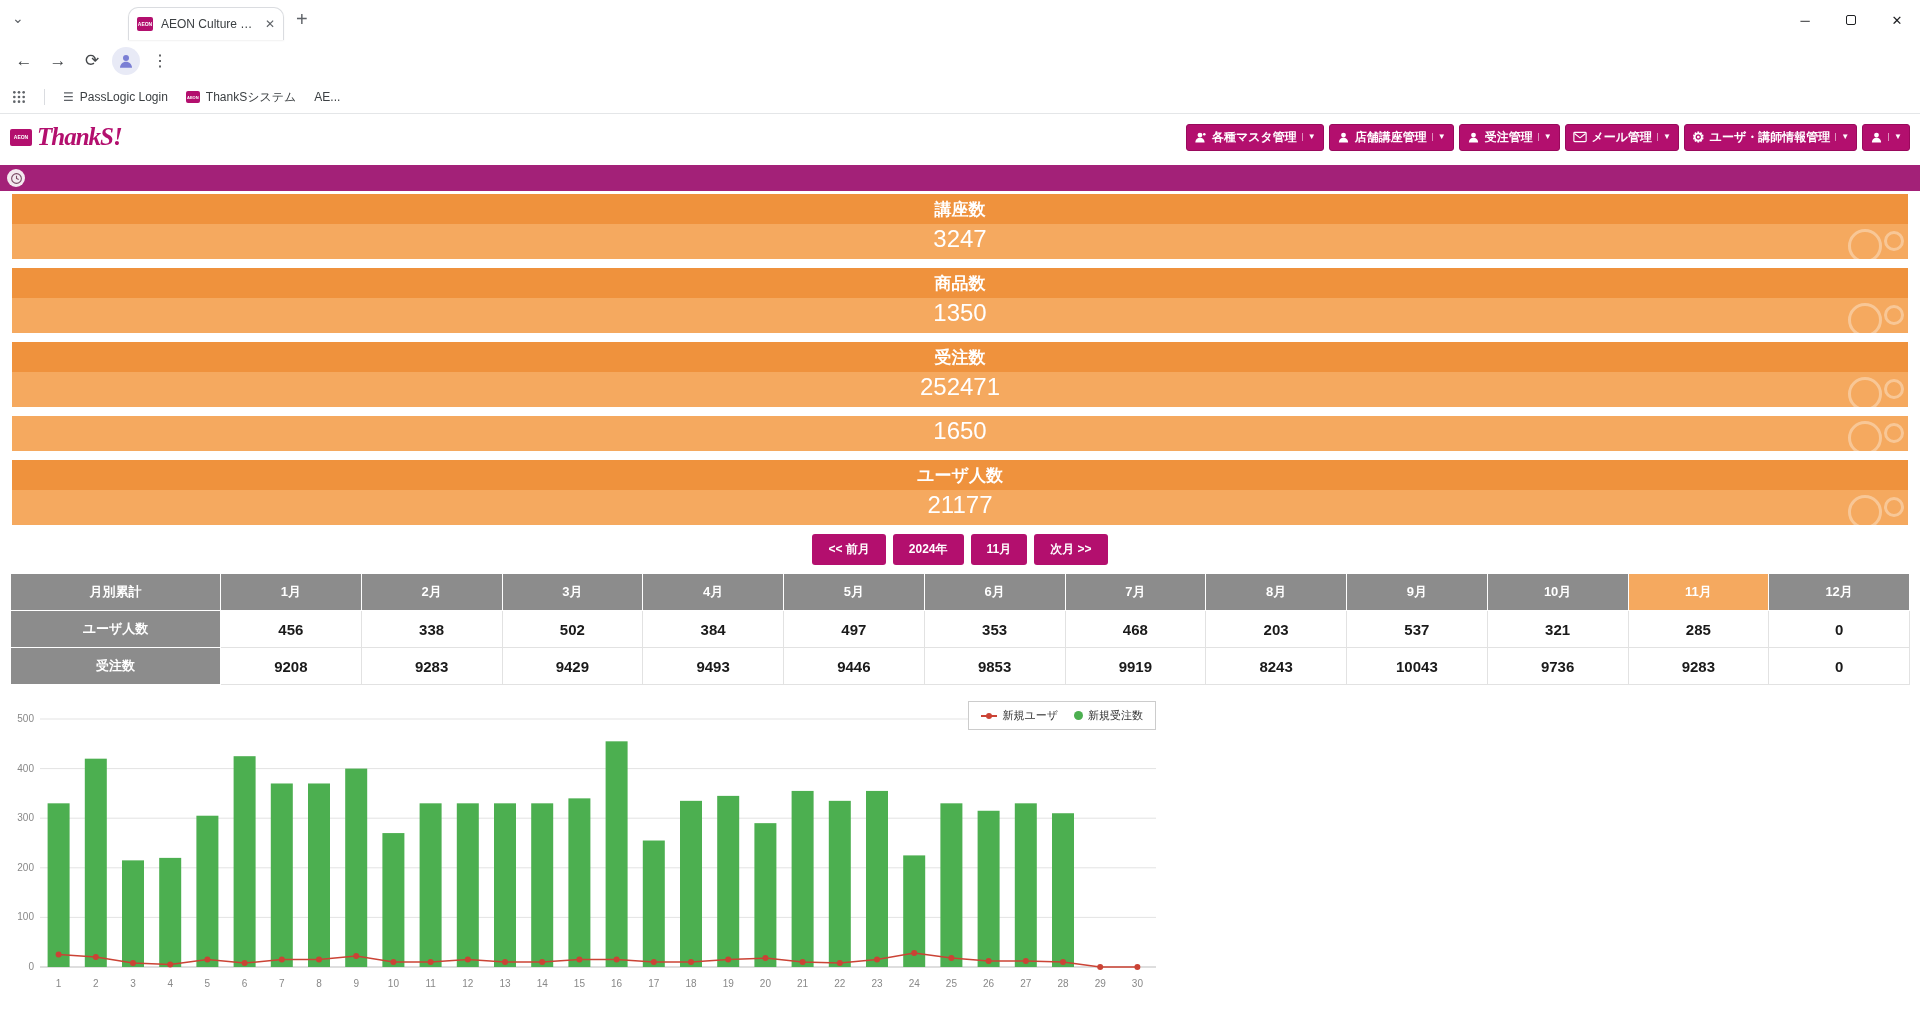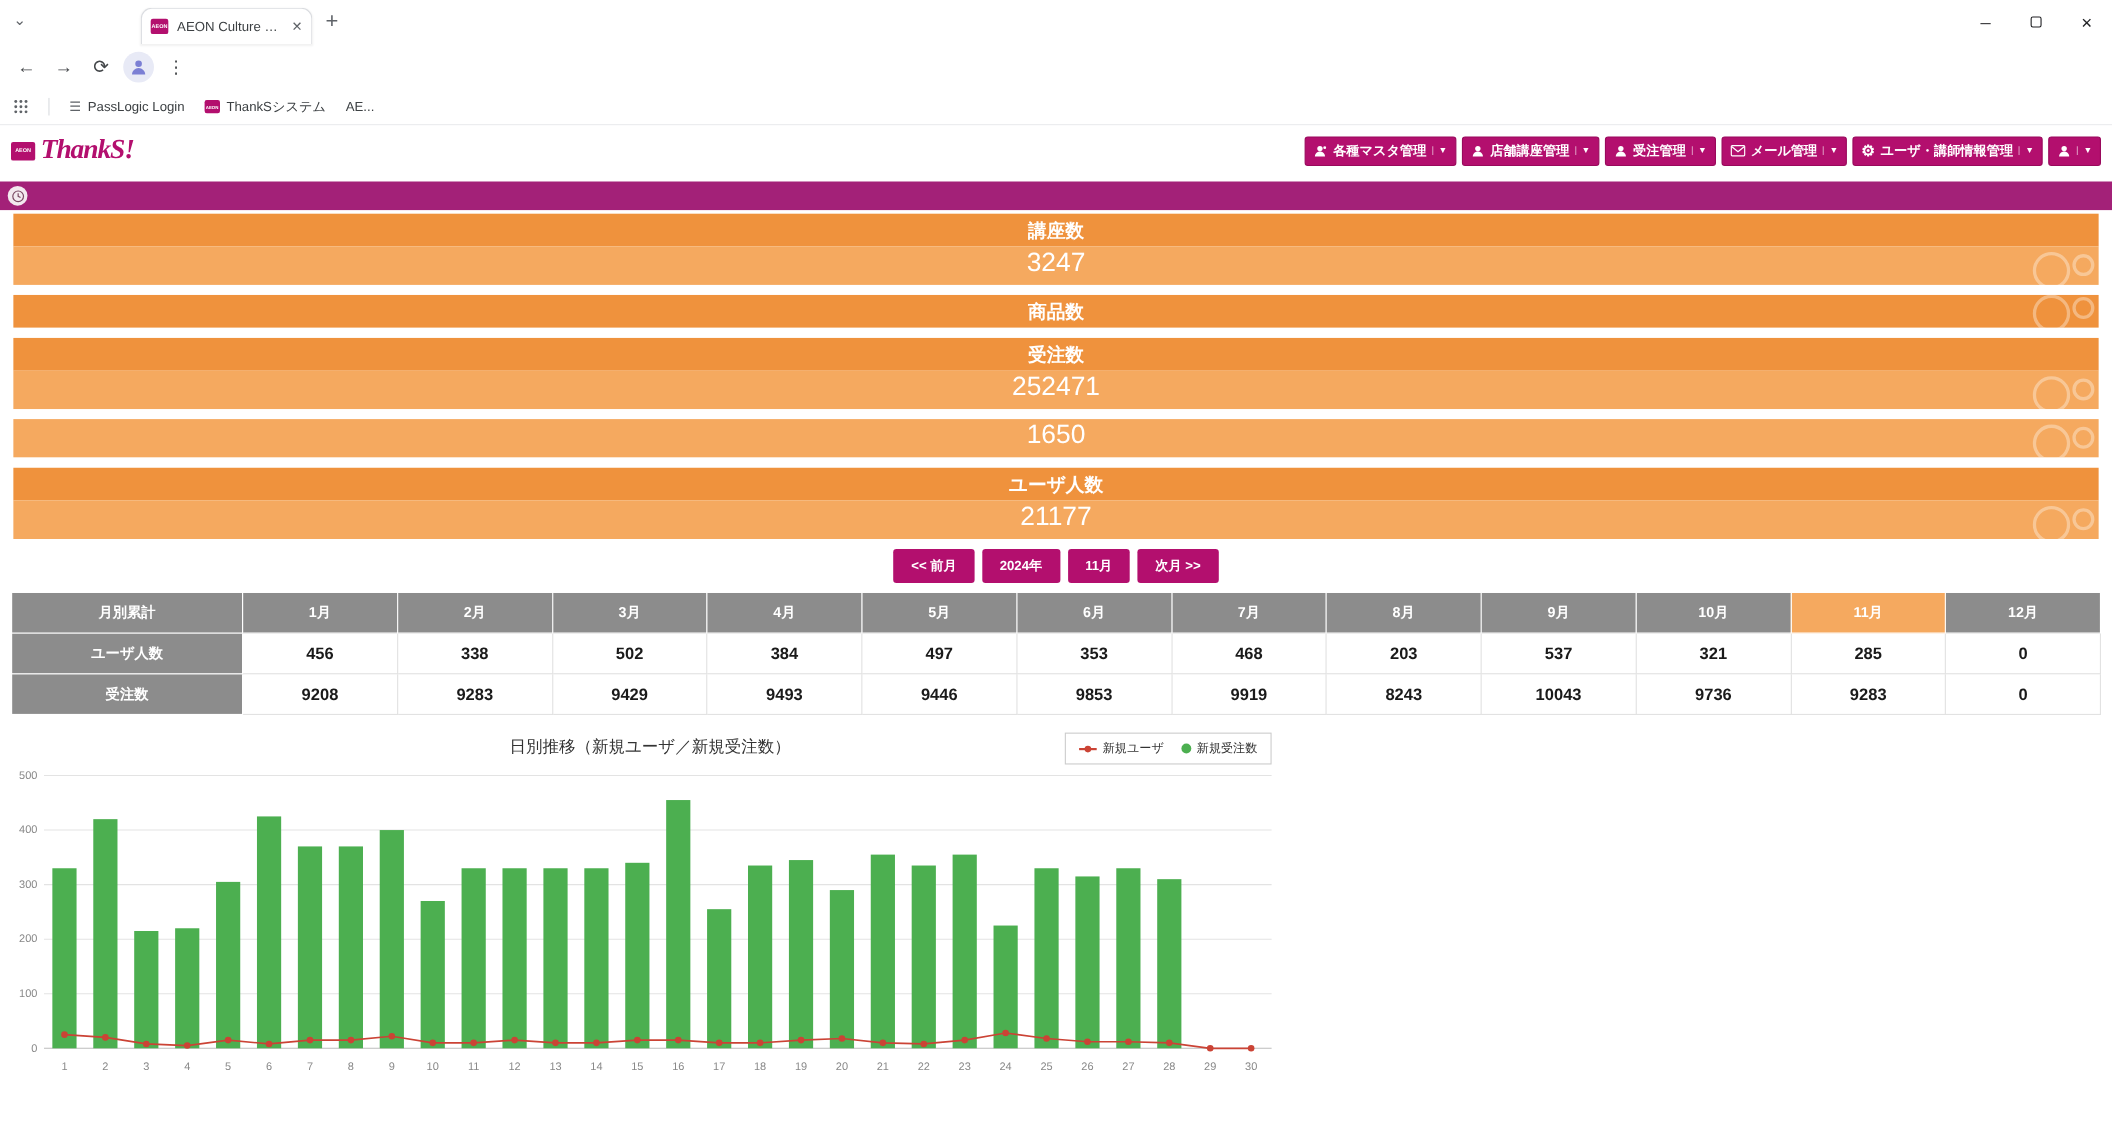--- a/index.html
+++ b/index.html
@@ -231,20 +231,21 @@
 
 <div class="stats" id="stats-row">
     <div class="stat-card">
       <div class="stat-title">講座数</div>
       <div class="stat-value">3247</div>
       <span class="deco-ring" style="width: 34px; height: 34px; right: 26px; bottom: -4px;"></span>
       <span class="deco-ring" style="width: 20px; height: 20px; right: 4px; bottom: 8px;"></span>
     </div>
     <div class="stat-card">
       <div class="stat-title">商品数</div>
+      <div class="stat-value">1350</div>
       <span class="deco-ring" style="width: 34px; height: 34px; right: 26px; bottom: -4px;"></span>
       <span class="deco-ring" style="width: 20px; height: 20px; right: 4px; bottom: 8px;"></span>
     </div>
     <div class="stat-card">
       <div class="stat-title">受注数</div>
       <div class="stat-value">252471</div>
       <span class="deco-ring" style="width: 34px; height: 34px; right: 26px; bottom: -4px;"></span>
       <span class="deco-ring" style="width: 20px; height: 20px; right: 4px; bottom: 8px;"></span>
     </div>
     <div class="stat-card">
@@ -313,21 +314,20 @@
         <td>8243</td>
         <td>10043</td>
         <td>9736</td>
         <td>9283</td>
         <td>0</td>
       </tr>
     </tbody>
 </table>
 
 <div class="chart-section">
-  <div class="chart-title">日別推移（新規ユーザ／新規受注数）</div>
   <div class="legend">
     <span class="lg-item">
       <span class="lg-line"></span>
       <span>新規ユーザ</span>
     </span>
     <span class="lg-item">
       <span class="lg-dot"></span>
       <span>新規受注数</span>
     </span>
   </div>

